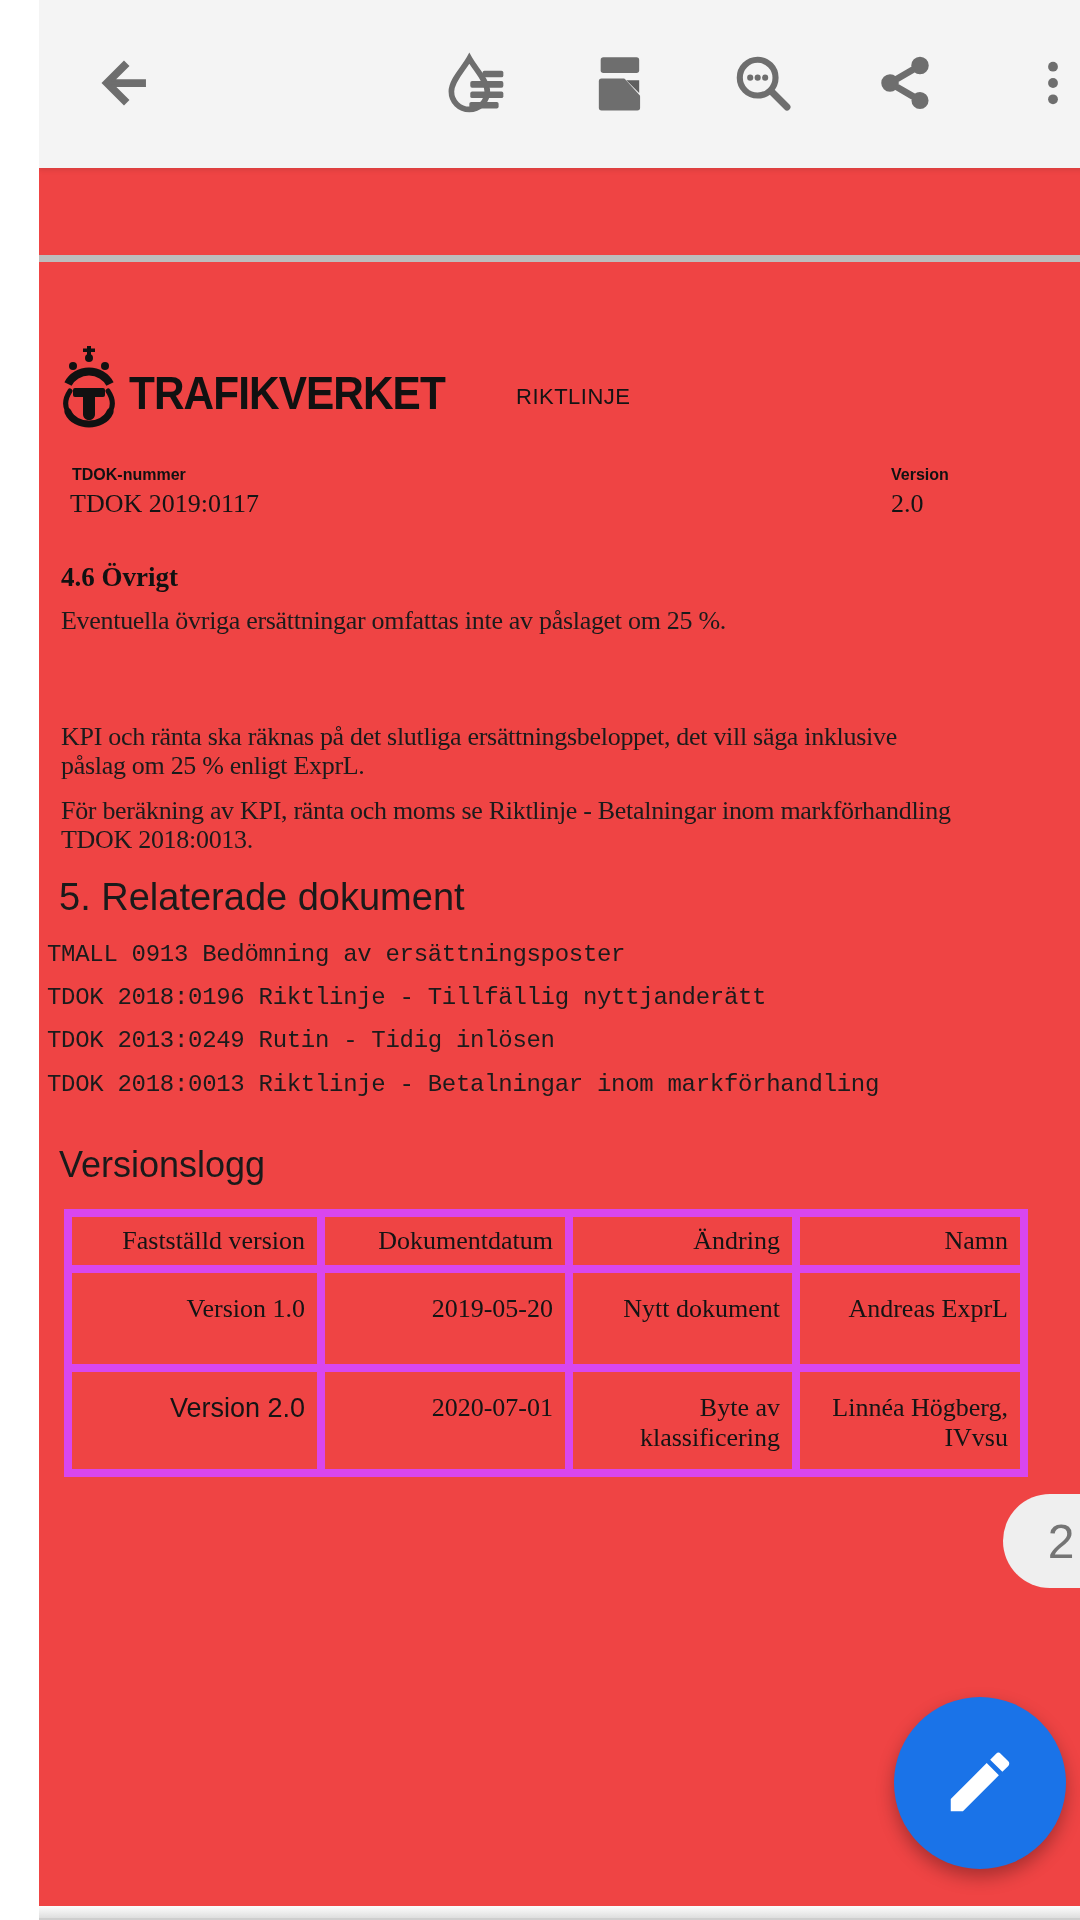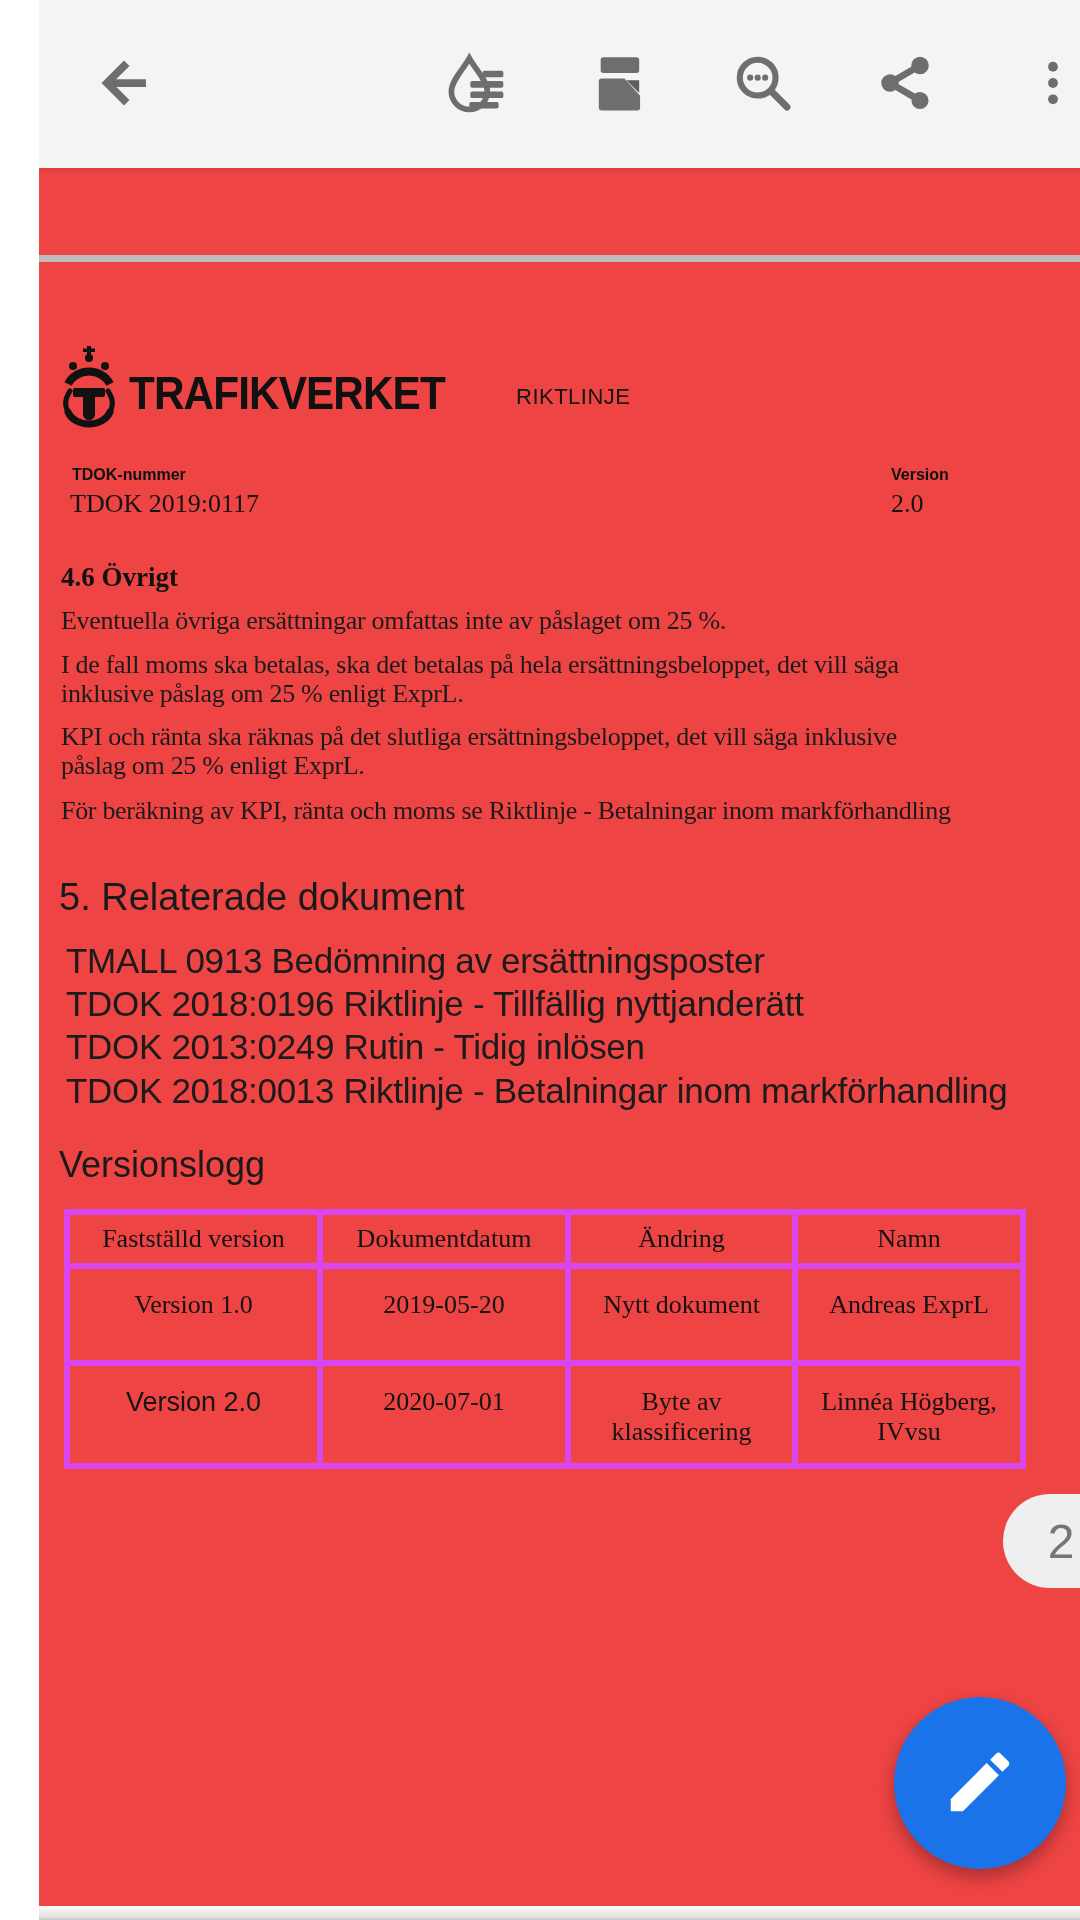--- a/index.html
+++ b/index.html
@@ -27,28 +27,28 @@
   .doc-type{position:absolute;left:477px;top:384px;font-size:22px;letter-spacing:.5px;color:#141414;}
 
   .meta-label{position:absolute;font-size:16px;font-weight:700;color:#111;}
   .meta-value{position:absolute;font-family:"Liberation Serif",serif;font-size:26px;color:#141414;}
   .h-section{position:absolute;left:22px;top:562px;font-family:"Liberation Serif",serif;
              font-weight:700;font-size:27px;color:#111;}
   .para{position:absolute;left:22px;font-family:"Liberation Serif",serif;font-size:26px;
         letter-spacing:-0.3px;line-height:29px;color:#1b1b1b;}
   .para div{white-space:nowrap;}
   .h-big{position:absolute;left:20px;font-size:38px;color:#1a1a1a;}
-  .rel-item{position:absolute;left:27px;font-family:Liberation Sans, sans-serif;font-size:35px;
+  .rel-item{position:absolute;left:8px;font-family:Liberation Mono, monospace;font-size:24px;
             letter-spacing:-0.3px;color:#1b1b1b;white-space:nowrap;}
   .h-vlog{position:absolute;left:20px;top:1144px;font-size:36px;color:#1a1a1a;}
 
   
   table.vlog{position:absolute;left:25px;top:1209px;width:956px;border-collapse:collapse;
              table-layout:fixed;font-family:"Liberation Serif",serif;font-size:26px;color:#141414;}
-  table.vlog th,table.vlog td{border:6px solid #d946ef;padding:6px 12px;text-align:center;
+  table.vlog th,table.vlog td{border:8px solid #d946ef;padding:6px 12px;text-align:right;
              font-weight:400;white-space:pre-line;overflow:hidden;}
   table.vlog th{height:36px;vertical-align:middle;}
   table.vlog td{vertical-align:top;padding-top:21px;line-height:30px;}
   tr.r1 td{height:64px;}
   tr.r2 td{height:70px;}
   td.sans{font-family:"Liberation Sans",sans-serif;font-size:27px;}
 
   
   .page-pill{position:absolute;right:0;top:1494px;width:116px;height:94px;background:#efefef;
              border-radius:47px 0 0 47px;display:flex;align-items:center;justify-content:center;}
@@ -151,30 +151,27 @@
   <div class="meta-label" style="left:33px;top:466px">TDOK-nummer</div>
   <div class="meta-value" style="left:31px;top:489px">TDOK 2019:0117</div>
   <div class="meta-label" style="left:852px;top:466px">Version</div>
   <div class="meta-value" style="left:852px;top:489px">2.0</div>
 
   <div class="h-section">4.6 Övrigt</div>
 
   <div class="para" style="top:606px">
     <div>Eventuella övriga ersättningar omfattas inte av påslaget om 25 %.</div>
   </div>
-  <div class="para" style="top:650px">
-    <div>I de fall moms ska betalas, ska det betalas på hela ersättningsbeloppet, det vill säga</div>
-    <div>inklusive påslag om 25 % enligt ExprL.</div>
-  </div>
   <div class="para" style="top:722px">
     <div>KPI och ränta ska räknas på det slutliga ersättningsbeloppet, det vill säga inklusive</div>
     <div>påslag om 25 % enligt ExprL.</div>
   </div>
   <div class="para" style="top:796px">
     <div>För beräkning av KPI, ränta och moms se Riktlinje - Betalningar inom markförhandling</div>
+    <div>TDOK 2018:0013.</div>
   </div>
 
   <div class="h-big" style="top:876px">5. Relaterade dokument</div>
   <div class="rel-item" style="top:941px">TMALL 0913 Bedömning av ersättningsposter</div>
   <div class="rel-item" style="top:984px">TDOK 2018:0196 Riktlinje -  Tillfällig nyttjanderätt</div>
   <div class="rel-item" style="top:1027px">TDOK 2013:0249 Rutin - Tidig inlösen</div>
   <div class="rel-item" style="top:1071px">TDOK 2018:0013 Riktlinje - Betalningar inom markförhandling</div>
 
   <div class="h-vlog">Versionslogg</div>
 

